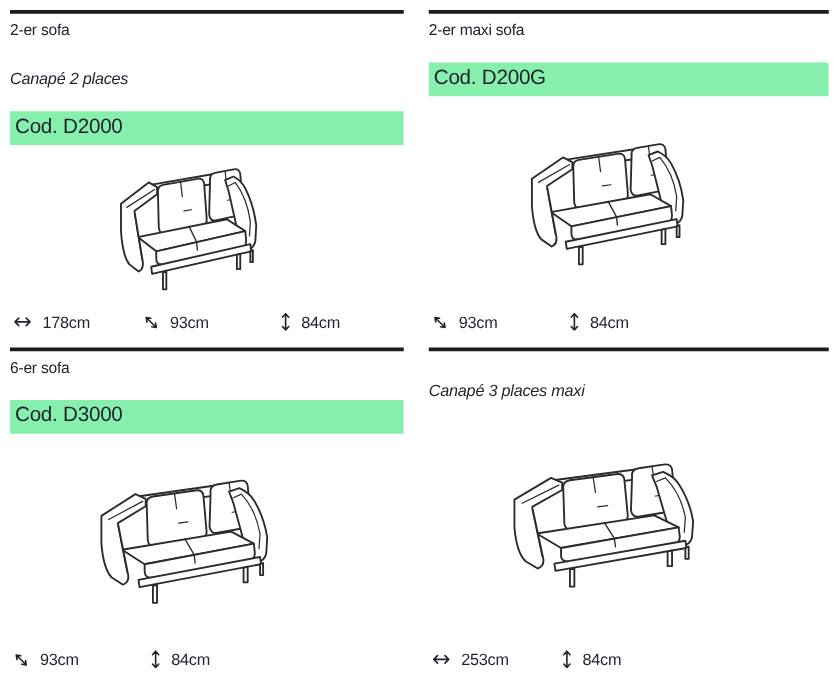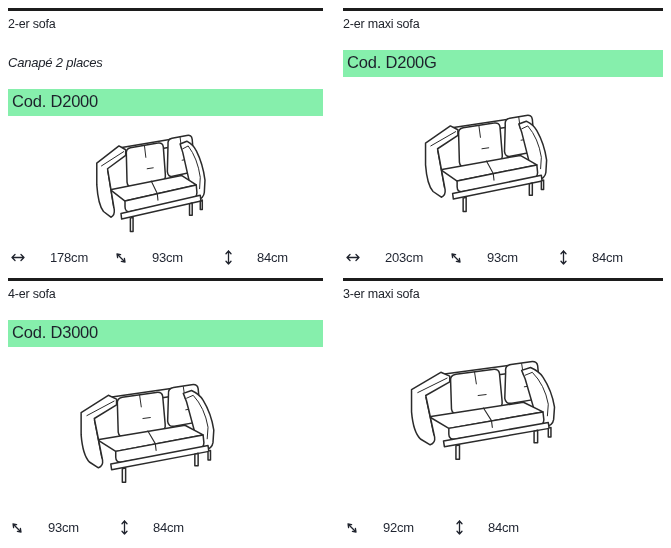--- a/index.html
+++ b/index.html
@@ -46,21 +46,21 @@
   .sofa-w4 { width:222px; height:116px; }
   #sofa-defs { position:absolute; width:0; height:0; overflow:hidden; }
   .sofa-g path { vector-effect:non-scaling-stroke; }
   .dims {
     display:flex; align-items:center;
     margin:0 2px 12px 2px;
     font-size:13px; letter-spacing:-0.2px;
     color:#1f2430;
     white-space:nowrap;
   }
-  .dim { display:flex; align-items:center;gap:16px; }
+  .dim { display:flex; align-items:center; }
   .dim-w { width:104px; }
   .dim-d { width:110px; }
   .dim-h { flex:1;text-align:right; }
   .dim svg { display:block; margin-right:8px; flex:none; }
   .dim .arrow { stroke:#20242e; stroke-width:1.3; fill:none; stroke-linecap:round; stroke-linejoin:round; }
 </style>
 </head>
 <body>
 
 <svg id="sofa-defs" aria-hidden="true">
@@ -131,78 +131,72 @@
 
   <div class="card">
     <div class="card-title">2-er maxi sofa</div>
     <div class="code-bar">Cod. D200G</div>
     <div class="sofa-area">
       <svg class="sofa-svg sofa-w2" viewBox="0 0 250 120" preserveAspectRatio="none">
           <use href="#sofa-g"></use>
         </svg>
     </div>
     <div class="dims">
+      <span class="dim dim-d">
+        <svg width="14" height="14">
+            <path class="arrow" d="M3 3 L11 11 M3 3 L6.6 3.6 M3 3 L3.6 6.6 M11 11 L7.4 10.4 M11 11 L10.4 7.4"></path>
+          </svg>
+        <span>93cm</span>
+      </span>
+      <span class="dim dim-h">
+        <svg width="9" height="17">
+            <path class="arrow" d="M4.5 2 V15 M4.5 2 L2 4.8 M4.5 2 L7 4.8 M4.5 15 L2 12.2 M4.5 15 L7 12.2"></path>
+          </svg>
+        <span>84cm</span>
+      </span>
+    </div>
+  </div>
+
+  <div class="card">
+    <div class="card-title">6-er sofa</div>
+    <div class="code-bar">Cod. D3000</div>
+    <div class="sofa-area">
+      <svg class="sofa-svg sofa-w3" viewBox="0 0 250 120" preserveAspectRatio="none">
+          <use href="#sofa-g"></use>
+        </svg>
+    </div>
+    <div class="dims">
+      <span class="dim dim-d">
+        <svg width="14" height="14">
+            <path class="arrow" d="M3 3 L11 11 M3 3 L6.6 3.6 M3 3 L3.6 6.6 M11 11 L7.4 10.4 M11 11 L10.4 7.4"></path>
+          </svg>
+        <span>93cm</span>
+      </span>
+      <span class="dim dim-h">
+        <svg width="9" height="17">
+            <path class="arrow" d="M4.5 2 V15 M4.5 2 L2 4.8 M4.5 2 L7 4.8 M4.5 15 L2 12.2 M4.5 15 L7 12.2"></path>
+          </svg>
+        <span>84cm</span>
+      </span>
+    </div>
+  </div>
+
+  <div class="card">
+    <div class="card-sub">Canapé 3 places maxi</div>
+    <div class="sofa-area">
+      <svg class="sofa-svg sofa-w4" viewBox="0 0 250 120" preserveAspectRatio="none">
+          <use href="#sofa-g"></use>
+        </svg>
+    </div>
+    <div class="dims">
       <span class="dim dim-w">
         <svg width="16" height="11">
             <path class="arrow" d="M2 5.5 H14 M5 2.5 L2 5.5 L5 8.5 M11 2.5 L14 5.5 L11 8.5"></path>
           </svg>
-        <span>203cm</span>
-      </span>
-      <span class="dim dim-d">
-        <svg width="14" height="14">
-            <path class="arrow" d="M3 3 L11 11 M3 3 L6.6 3.6 M3 3 L3.6 6.6 M11 11 L7.4 10.4 M11 11 L10.4 7.4"></path>
-          </svg>
-        <span>93cm</span>
-      </span>
-      <span class="dim dim-h">
-        <svg width="9" height="17">
-            <path class="arrow" d="M4.5 2 V15 M4.5 2 L2 4.8 M4.5 2 L7 4.8 M4.5 15 L2 12.2 M4.5 15 L7 12.2"></path>
-          </svg>
-        <span>84cm</span>
-      </span>
-    </div>
-  </div>
-
-  <div class="card">
-    <div class="card-title">4-er sofa</div>
-    <div class="code-bar">Cod. D3000</div>
-    <div class="sofa-area">
-      <svg class="sofa-svg sofa-w3" viewBox="0 0 250 120" preserveAspectRatio="none">
-          <use href="#sofa-g"></use>
-        </svg>
-    </div>
-    <div class="dims">
-      <span class="dim dim-d">
-        <svg width="14" height="14">
-            <path class="arrow" d="M3 3 L11 11 M3 3 L6.6 3.6 M3 3 L3.6 6.6 M11 11 L7.4 10.4 M11 11 L10.4 7.4"></path>
-          </svg>
-        <span>93cm</span>
-      </span>
-      <span class="dim dim-h">
-        <svg width="9" height="17">
-            <path class="arrow" d="M4.5 2 V15 M4.5 2 L2 4.8 M4.5 2 L7 4.8 M4.5 15 L2 12.2 M4.5 15 L7 12.2"></path>
-          </svg>
-        <span>84cm</span>
-      </span>
-    </div>
-  </div>
-
-  <div class="card">
-    <div class="card-title">3-er maxi sofa</div>
-    <div class="sofa-area">
-      <svg class="sofa-svg sofa-w4" viewBox="0 0 250 120" preserveAspectRatio="none">
-          <use href="#sofa-g"></use>
-        </svg>
-    </div>
-    <div class="dims">
-      <span class="dim dim-d">
-        <svg width="14" height="14">
-            <path class="arrow" d="M3 3 L11 11 M3 3 L6.6 3.6 M3 3 L3.6 6.6 M11 11 L7.4 10.4 M11 11 L10.4 7.4"></path>
-          </svg>
-        <span>92cm</span>
+        <span>253cm</span>
       </span>
       <span class="dim dim-h">
         <svg width="9" height="17">
             <path class="arrow" d="M4.5 2 V15 M4.5 2 L2 4.8 M4.5 2 L7 4.8 M4.5 15 L2 12.2 M4.5 15 L7 12.2"></path>
           </svg>
         <span>84cm</span>
       </span>
     </div>
   </div>
 

